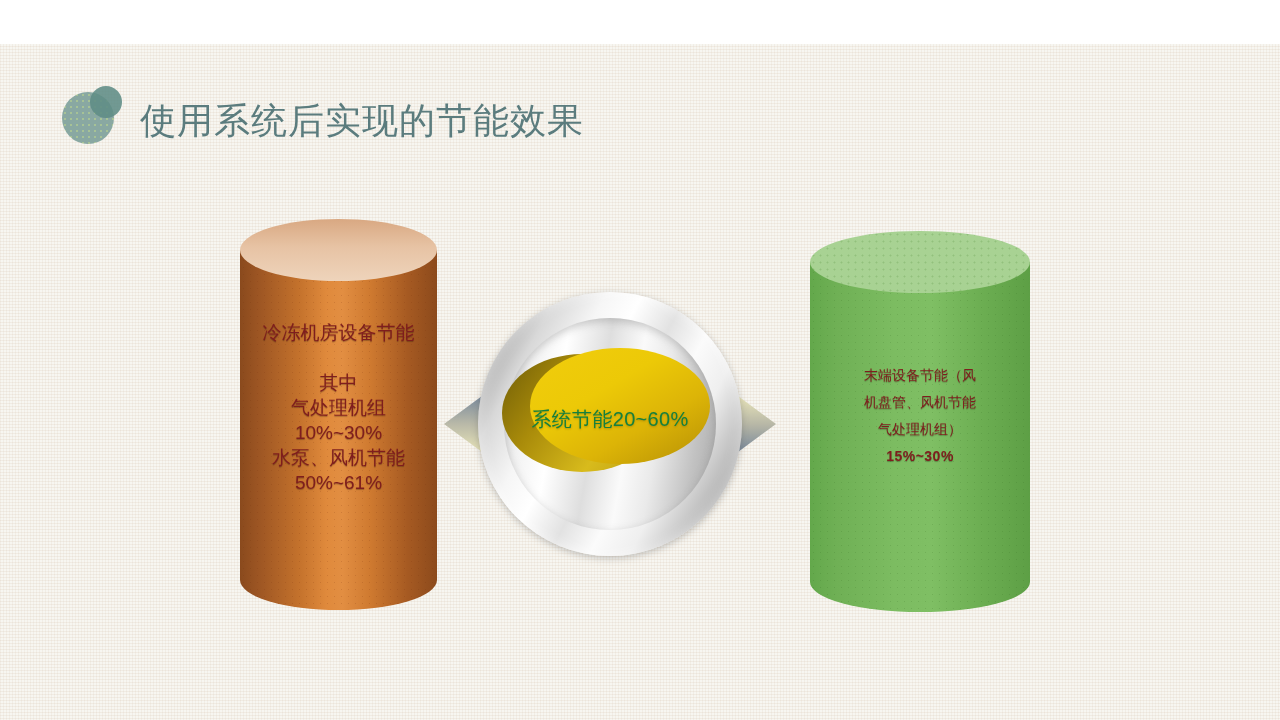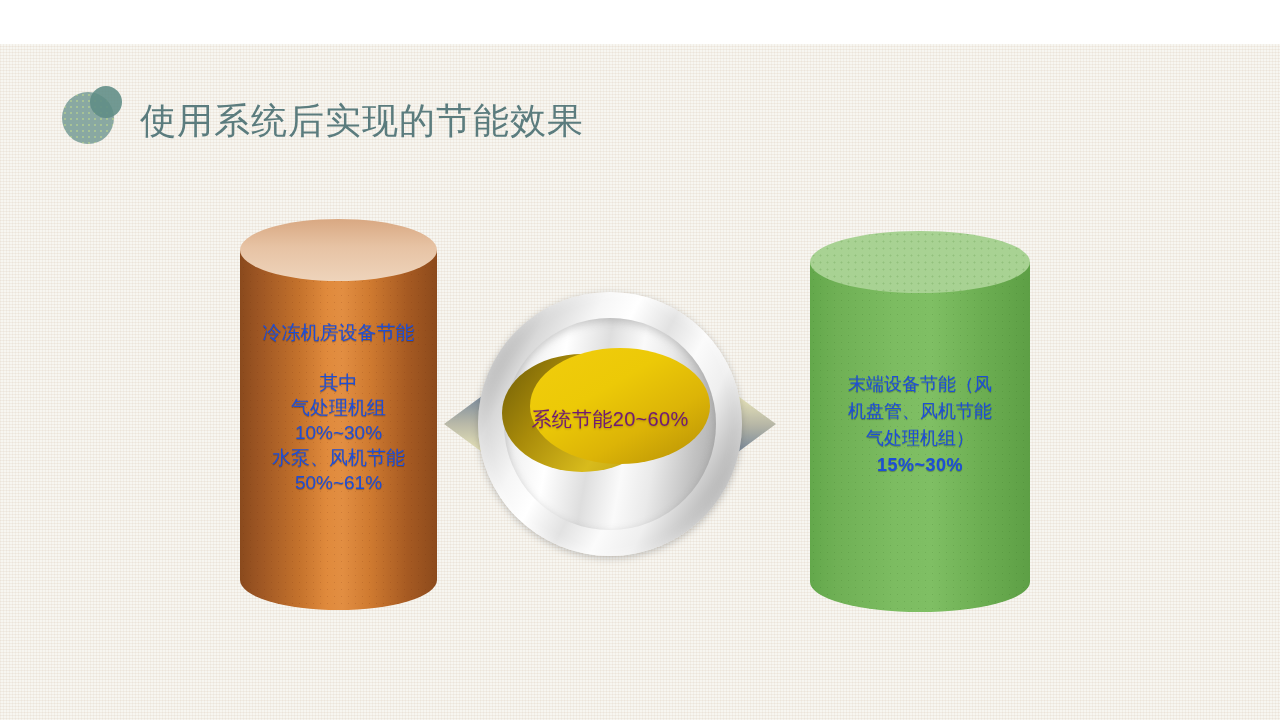--- a/index.html
+++ b/index.html
@@ -97,21 +97,21 @@
     left: 0;
     right: 0;
     height: 62px;
     border-radius: 50%;
   }
   .cyl-text {
     position: absolute;
     left: 4px;
     right: 4px;
     text-align: center;
-    color: #1d4ed8;
+    color: #7f1d1d;
     z-index: 4;
     text-shadow: 0 1px 1px rgba(0,0,0,0.28);
   }
 
   
   #cyl-orange {
     left: 240px;
     top: 206px;
     width: 197px;
     height: 360px;
@@ -169,22 +169,22 @@
     background-image: radial-gradient(rgba(40,95,25,0.17) 0.8px, rgba(0,0,0,0) 1.0px);
     background-size: 7px 7px;
   }
   #cyl-green .cyl-top {
     top: -31px;
     background-color: #a8d293;
     background-image: radial-gradient(rgba(95,150,70,0.30) 0.9px, rgba(0,0,0,0) 1.1px);
     background-size: 7px 7px;
   }
   #cyl-green .cyl-text {
-    top: 109px;
-    font-size: 18px;
+    top: 100px;
+    font-size: 14px;
     line-height: 27px;
   }
   .amount {
     font-weight: bold;
     letter-spacing: 0.5px;
   }
 
   
   #center-badge {
     position: absolute;
@@ -272,21 +272,21 @@
     height: 116px;
     background-image: linear-gradient(150deg, #f1cd0d 0%, #ecc907 38%, #dcb407 66%, #b58f05 100%);
     z-index: 5;
   }
   #center-label {
     position: absolute;
     left: 0;
     right: 0;
     top: 114px;
     text-align: center;
-    color: #701a75;
+    color: #15803d;
     font-size: 20px;
     font-weight: 500;
     letter-spacing: 0.3px;
     z-index: 7;
     text-shadow: 0 1px 2px rgba(120,90,0,0.45);
   }
 </style>
 </head>
 <body>
 

